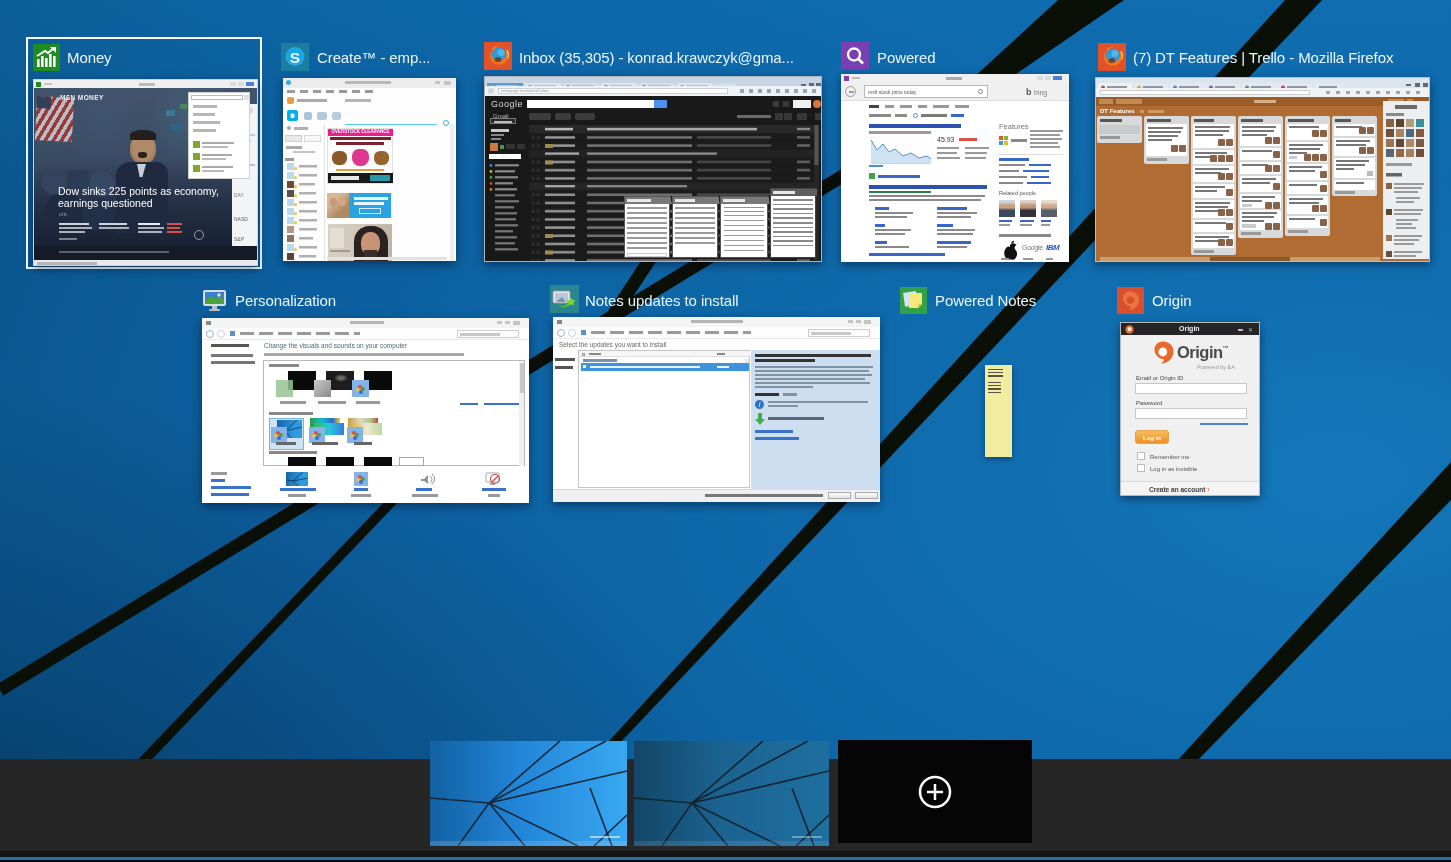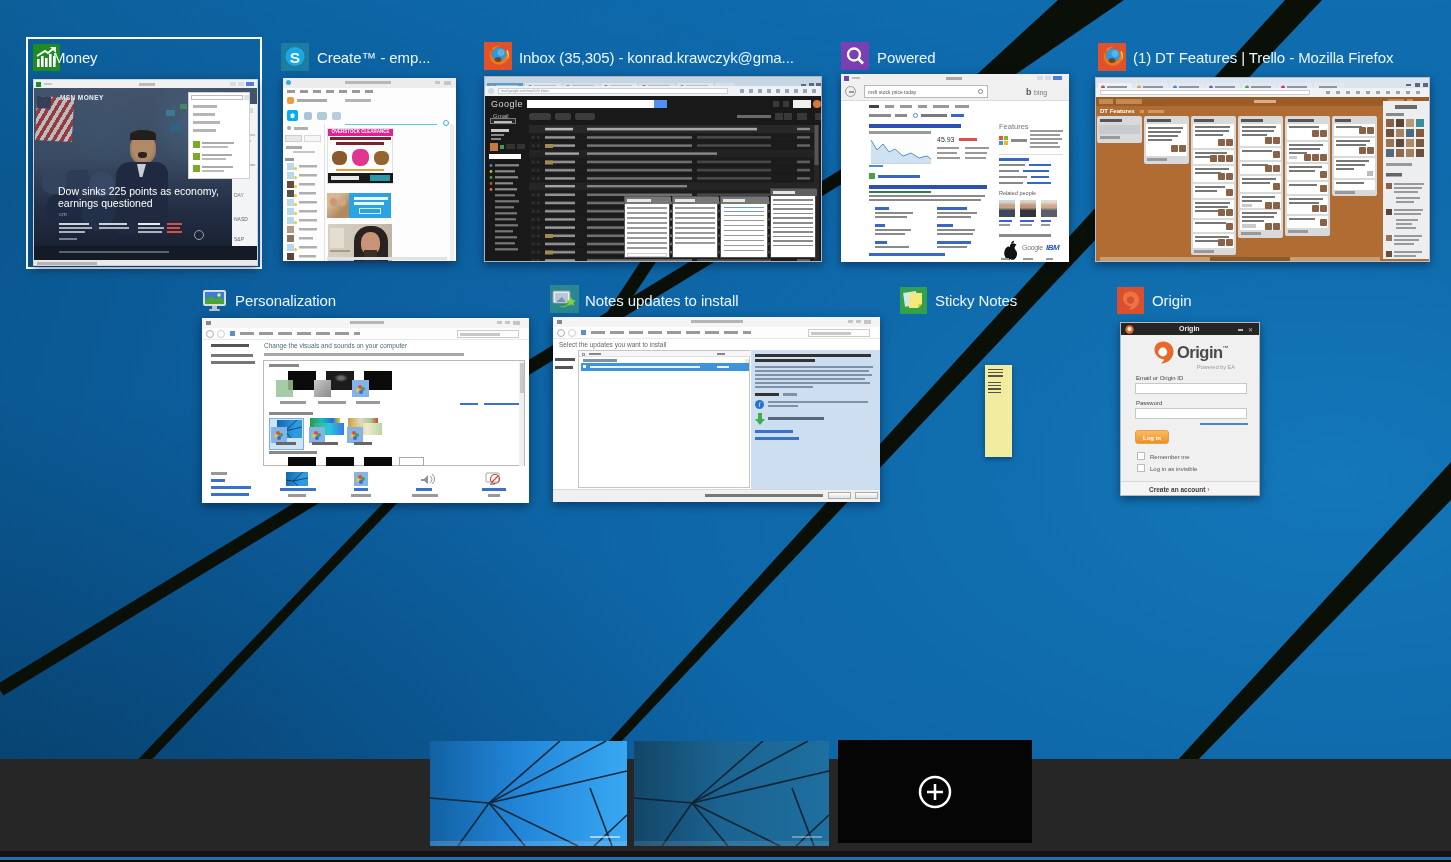--- a/index.html
+++ b/index.html
@@ -107,21 +107,21 @@
     <g fill="#fff">
       <rect x="4" y="15" width="2.6" height="8"></rect>
       <rect x="8" y="12" width="2.6" height="11"></rect>
       <rect x="12" y="14" width="2.6" height="9"></rect>
       <rect x="16" y="10" width="2.6" height="13"></rect>
       <rect x="20" y="12" width="2.6" height="11"></rect>
     </g>
     <path d="M4,12 L12,7 L15,9 L21,4" stroke="#fff" stroke-width="2" fill="none"></path>
     <path d="M17,3 L23,3 L23,9 Z" fill="#fff"></path>
   </svg>
-  <div class="hdr" style="left:53px;top:49px">Money</div>
+  <div class="hdr" style="left:67px;top:49px">Money</div>
 
   <svg class="abs" width="28" height="28" style="left:281px;top:43px">
     <rect width="28" height="28" fill="#1b7ea0"></rect>
     <circle cx="14" cy="13.5" r="9.5" fill="#28a6dc"></circle>
     <circle cx="14" cy="13.5" r="7.8" fill="#12a8ec"></circle>
     <text x="14" y="19.5" font-size="15.5" font-weight="bold" fill="#fff" text-anchor="middle" font-family="Liberation Sans">S</text>
   </svg>
   <div class="hdr" style="left:317px;top:49px">Create™ - emp...</div>
 
   <svg class="abs" width="28" height="28" style="left:484px;top:42px">
@@ -146,21 +146,21 @@
   <svg class="abs" width="28" height="28" style="left:1098px;top:43px">
     <rect width="28" height="28" fill="#e2522a"></rect>
     <circle cx="15" cy="12.5" r="7" fill="#2e9ad8"></circle>
     <circle cx="17" cy="10.5" r="3.5" fill="#60bce8" opacity=".8"></circle>
     <path d="M15,4.2 a9.3,9.3 0 1 0 9.3,9.3 c0,-1.6 -0.4,-3.2 -1.1,-4.6 l-0.9,2.2 a7.6,7.6 0 1 1 -8.9,-7.3 l3.4,-1.2 a9.6,9.6 0 0 0 -1.8,-0.2 Z" fill="#f07818"></path>
     <path d="M8,7 c1.8,-2.2 4.4,-3 6.8,-2.8 c-2.8,0.7 -4.2,1.8 -5,3.6 c-0.8,-0.5 -1.2,-0.6 -1.8,-0.8 Z" fill="#f08828"></path>
     <path d="M6,18.5 a9.3,9.3 0 0 0 13,4 a9.3,9.3 0 0 1 -13,-4 Z" fill="#e05a10"></path>
     <path d="M22.3,8.9 a9,9 0 0 1 0.9,8.2 l1.1,-0.7 a9.8,9.8 0 0 0 -0.9,-8.6 Z" fill="#ffd85a"></path>
     <ellipse cx="14" cy="17.5" rx="3.4" ry="2.6" fill="#6a3210" opacity=".75"></ellipse>
   </svg>
-  <div class="hdr" style="left:1133px;top:49px">(1) DT Features | Trello - Mozilla Firefox</div>
+  <div class="hdr" style="left:1133px;top:49px">(7) DT Features | Trello - Mozilla Firefox</div>
 
   <svg class="abs" width="27" height="27" style="left:201px;top:287px">
     <rect x="2" y="3" width="23" height="16" rx="2" fill="#d8dde2"></rect>
     <rect x="4" y="5" width="19" height="12" fill="#3b7fd4"></rect>
     <path d="M4,13 l6,-4 l5,3 l4,-2 l4,3 v4 h-19 Z" fill="#4aa43c"></path>
     <circle cx="18" cy="8" r="1.7" fill="#f7e96b"></circle>
     <rect x="11" y="19" width="5" height="3" fill="#b9c0c6"></rect>
     <rect x="8" y="22" width="11" height="2" rx="1" fill="#b9c0c6"></rect>
   </svg>
   <div class="hdr" style="left:235px;top:292px">Personalization</div>
@@ -174,21 +174,21 @@
     <path d="M21,12 l1.6,3 l3.2,0.4 l-2.4,2.2 l0.7,3.2 l-3.1,-1.8 l-2.9,1.8 l0.7,-3.2 l-2.4,-2.2 l3.2,-0.4 Z" fill="#7ed633"></path>
   </svg>
   <div class="hdr" style="left:585px;top:292px">Notes updates to install</div>
 
   <svg class="abs" width="27" height="27" style="left:900px;top:287px">
     <rect width="27" height="27" fill="#33a04a"></rect>
     <rect x="4" y="5" width="13" height="14" fill="#cfe7f5" transform="rotate(-8 10 12)"></rect>
     <path d="M9,6 h13 v11 l-4,4 h-9 Z" fill="#f5e97a"></path>
     <path d="M18,21 l4,-4 h-4 Z" fill="#d8c94f"></path>
   </svg>
-  <div class="hdr" style="left:935px;top:292px">Sticky Notes</div>
+  <div class="hdr" style="left:935px;top:292px">Powered Notes</div>
 
   <svg class="abs" width="27" height="27" style="left:1117px;top:287px">
     <rect width="27" height="27" fill="#da502f"></rect>
     <path d="M13.5,4.5 c5,0 8.5,3.7 8.5,8.5 c0,5.5 -4.5,9.5 -9.5,9.8 c-0.6,0 -0.8,-0.5 -0.3,-0.8 c1,-0.7 1.6,-1.6 1.9,-2.6 c-4.6,-0.4 -8.1,-3.9 -8.1,-8.4 c0,-3.6 3,-6.5 7.5,-6.5 Z M13.5,9.5 a3.6,3.6 0 1 0 0.1,7.2 a3.6,3.6 0 0 0 -0.1,-7.2 Z" fill="#ef7a44" opacity=".85"></path>
   </svg>
   <div class="hdr" style="left:1152px;top:292px">Origin</div>
 
   <div class="win" id="w-money" style="left:33px;top:79px;width:225px;height:187px;background:#31435c;border:1px solid #cfd4da">
     <div class="abs" style="left:0;top:0;width:225px;height:8px;background:#f0f0f0">
       <div class="abs" style="left:2px;top:1.5px;width:5px;height:5px;background:#1e8c1e"></div>

